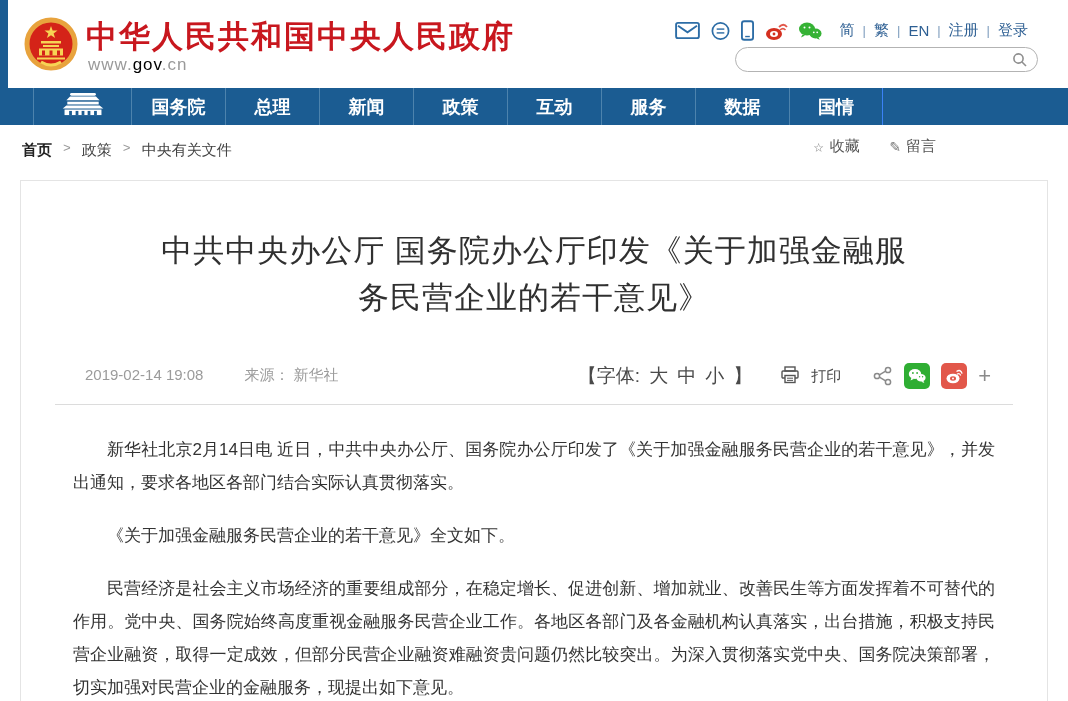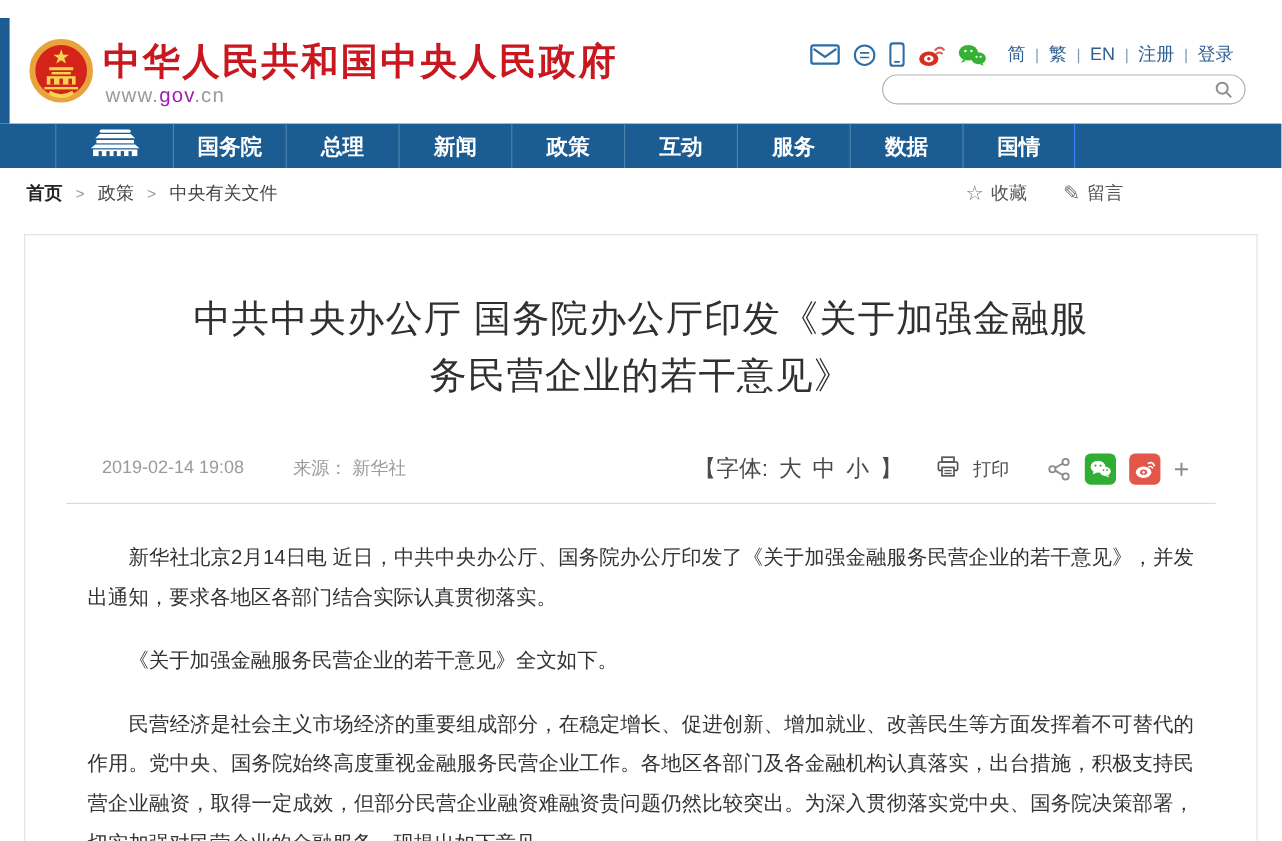--- a/index.html
+++ b/index.html
@@ -1,51 +1,51 @@
 <!DOCTYPE html>
 <html><head>
 <meta charset="utf-8">
 <style>
   * { margin:0; padding:0; box-sizing:border-box; }
   html,body { width:1068px; height:701px; overflow:hidden; background:#fff;
     font-family:"Liberation Sans","DejaVu Sans",sans-serif; }
-  .page { position:relative; width:1068px; height:602px; background:#fff;margin-top:15px; }
+  .page { position:relative; width:1068px; height:602px; background:#fff; }
 
   
   .header { position:relative; height:88px; background:#fff; }
   .left-strip { position:absolute; left:0; top:0; width:8px; height:88px; background:#1b5c92; }
   .emblem { position:absolute; left:24px; top:14px; }
   .site-title { position:absolute; left:86px; top:16px; font-size:31px; font-weight:bold;
     color:#c8171e; letter-spacing:2px; white-space:nowrap; }
   .site-url { position:absolute; left:88px; top:55px; font-size:17px; color:#9a9a9a; letter-spacing:1px; }
-  .site-url .gov { color:#a21caf; }
+  .site-url .gov { color:#000000; }
 
   .quick-row { position:absolute; top:20px; right:40px; display:flex; align-items:center; gap:10px; }
   .quick-row .qicon { display:inline-flex; align-items:center; cursor:pointer; }
   .lang-links { display:flex; align-items:center; gap:8px; margin-left:8px;
     font-size:15px; color:#2d5f93; }
   .lang-links .sep { color:#7d9cbd; font-size:13px; }
   .lang-links .lnk { cursor:pointer; }
 
   .search-box { position:absolute; top:47px; left:735px; width:303px; height:25px;
     border:1px solid #b3b3b3; border-radius:13px; background:#fff; display:flex; align-items:center; }
   .search-box input { flex:1; border:none; outline:none; background:transparent;
     padding:0 10px 0 14px; font-size:13px; height:21px; }
   .search-box .mag { margin-right:9px; display:inline-flex; cursor:pointer; }
 
   
-  .nav { position:relative; height:37px; background:#1b5c92; display:flex; padding-left:46px; }
+  .nav { position:relative; height:37px; background:#1b5c92; display:flex; padding-left:33px; }
   .nav .tab { width:94px; display:flex; align-items:center; justify-content:center;
     color:#fff; font-size:18px; font-weight:bold; border-left:1px solid #4d83ad; cursor:pointer; }
   .nav .home-tab { width:98px; border-left:1px solid #4d83ad; }
   .nav .tab.last { border-right:1px solid #3b82f6; }
 
   
-  .crumb-row { position:relative; height:43px; display:flex; align-items:center; padding:0 22px;
-    font-size:15px; }
+  .crumb-row { position:relative; height:43px; display:flex; align-items:flex-start; padding:16px 22px;
+    font-size:15px;font-family:Liberation Mono, monospace; }
   .crumb-row .crumb-home { color:#222; font-weight:bold; cursor:pointer; }
   .crumb-row .crumb { color:#444; cursor:pointer; }
   .crumb-row .csep { color:#999; margin:0 11px; font-size:13px; }
   .crumb-actions { position:absolute; right:132px; top:0; height:43px; display:flex;
     align-items:center; gap:30px; color:#555; font-size:15px; }
   .crumb-actions .act { display:flex; align-items:center; gap:6px; cursor:pointer; }
   .crumb-actions .aicon { font-size:17px; color:#777; }
 
   
   .card { position:absolute; left:20px; top:180px; width:1028px; height:560px;

